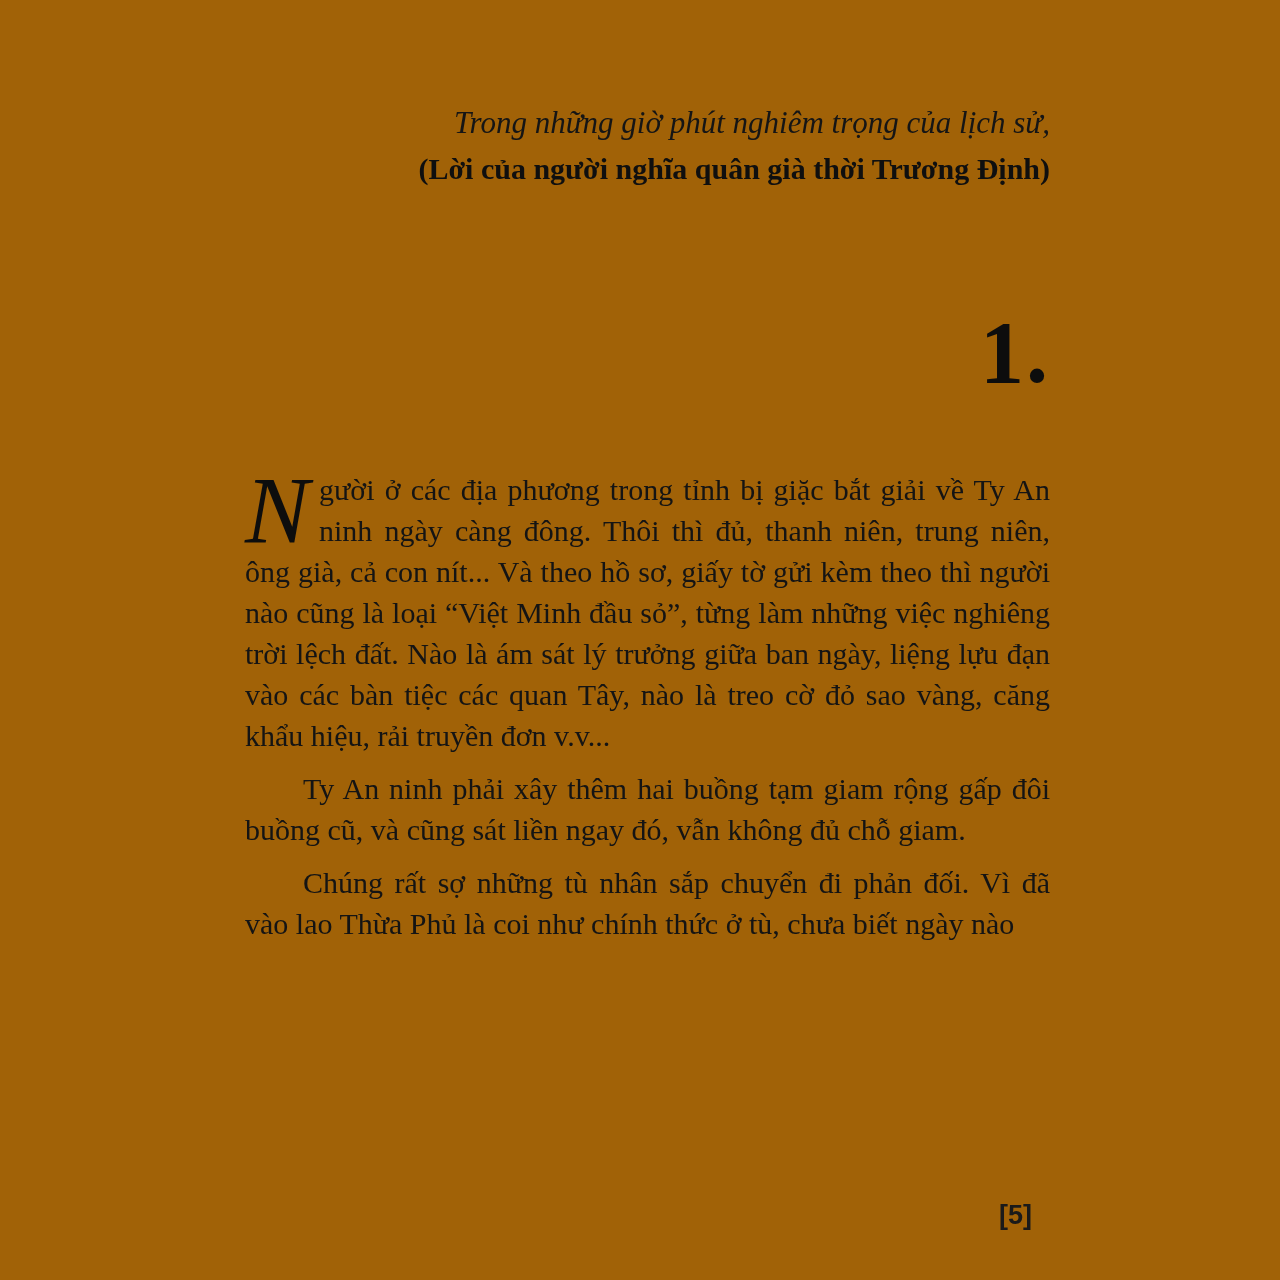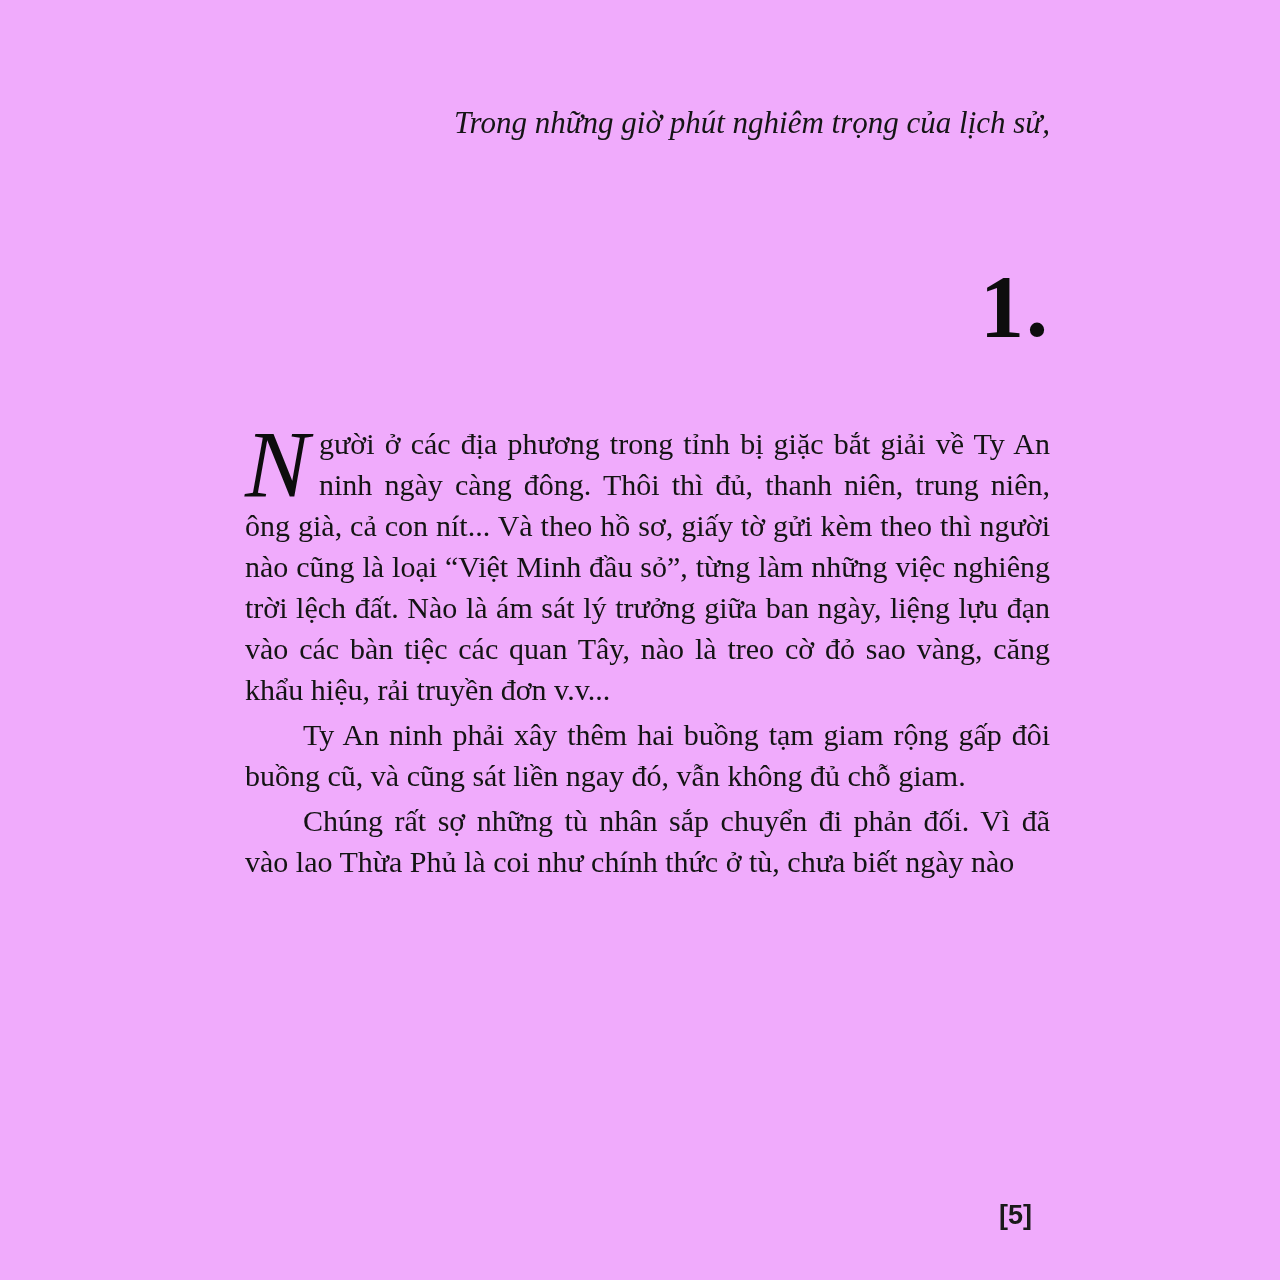--- a/index.html
+++ b/index.html
@@ -3,21 +3,21 @@
 <meta charset="utf-8">
 <style>
   * { margin: 0; padding: 0; box-sizing: border-box; }
   html, body {
     background: #ffffff;
   }
   .page {
     position: relative;
     width: 1280px;
     height: 1280px;
-    background: #f0abfc;
+    background: #a16207;
     color: #111111;
     font-family: "Liberation Serif", "DejaVu Serif", serif;
     overflow: hidden;
   }
   .content {
     position: absolute;
     left: 245px;
     top: 0;
     width: 805px;
   }
@@ -54,21 +54,21 @@
   
   .body-text {
     margin-top: 72px;
     font-size: 30px;
     line-height: 41px;
     text-align: justify;
     color: #141414;
   }
   .para {
     text-indent: 58px;
-    margin-top: 4px;
+    margin-top: 12px;
   }
   .para-first {
     text-indent: 0;
     margin-top: 0;
   }
   .dropcap {
     float: left;
     font-style: italic;
     font-size: 96px;
     line-height: 76px;
@@ -89,20 +89,21 @@
 </style>
 </head>
 <body>
 
 <div class="page">
   <div class="content">
 
     <div class="epigraph">
       <div class="epigraph-line">Trong những giờ phút nghiêm trọng của lịch sử,</div>
     </div>
+    <div class="epigraph-attribution">(Lời của người nghĩa quân già thời Trương Định)</div>
 
     <div class="chapter-number">1.</div>
 
     <div class="body-text">
       <p class="para para-first"><span class="dropcap">N</span><span>gười ở các địa phương trong tỉnh bị giặc bắt giải về Ty An ninh ngày càng đông. Thôi thì đủ, thanh niên, trung niên, ông già, cả con nít... Và theo hồ sơ, giấy tờ gửi kèm theo thì người nào cũng là loại “Việt Minh đầu sỏ”, từng làm những việc nghiêng trời lệch đất. Nào là ám sát lý trưởng giữa ban ngày, liệng lựu đạn vào các bàn tiệc các quan Tây, nào là treo cờ đỏ sao vàng, căng khẩu hiệu, rải truyền đơn v.v...</span></p>
       <p class="para">Ty An ninh phải xây thêm hai buồng tạm giam rộng gấp đôi buồng cũ, và cũng sát liền ngay đó, vẫn không đủ chỗ giam.</p>
       <p class="para">Chúng rất sợ những tù nhân sắp chuyển đi phản đối. Vì đã vào lao Thừa Phủ là coi như chính thức ở tù, chưa biết ngày nào</p>
     </div>
 
   </div>

